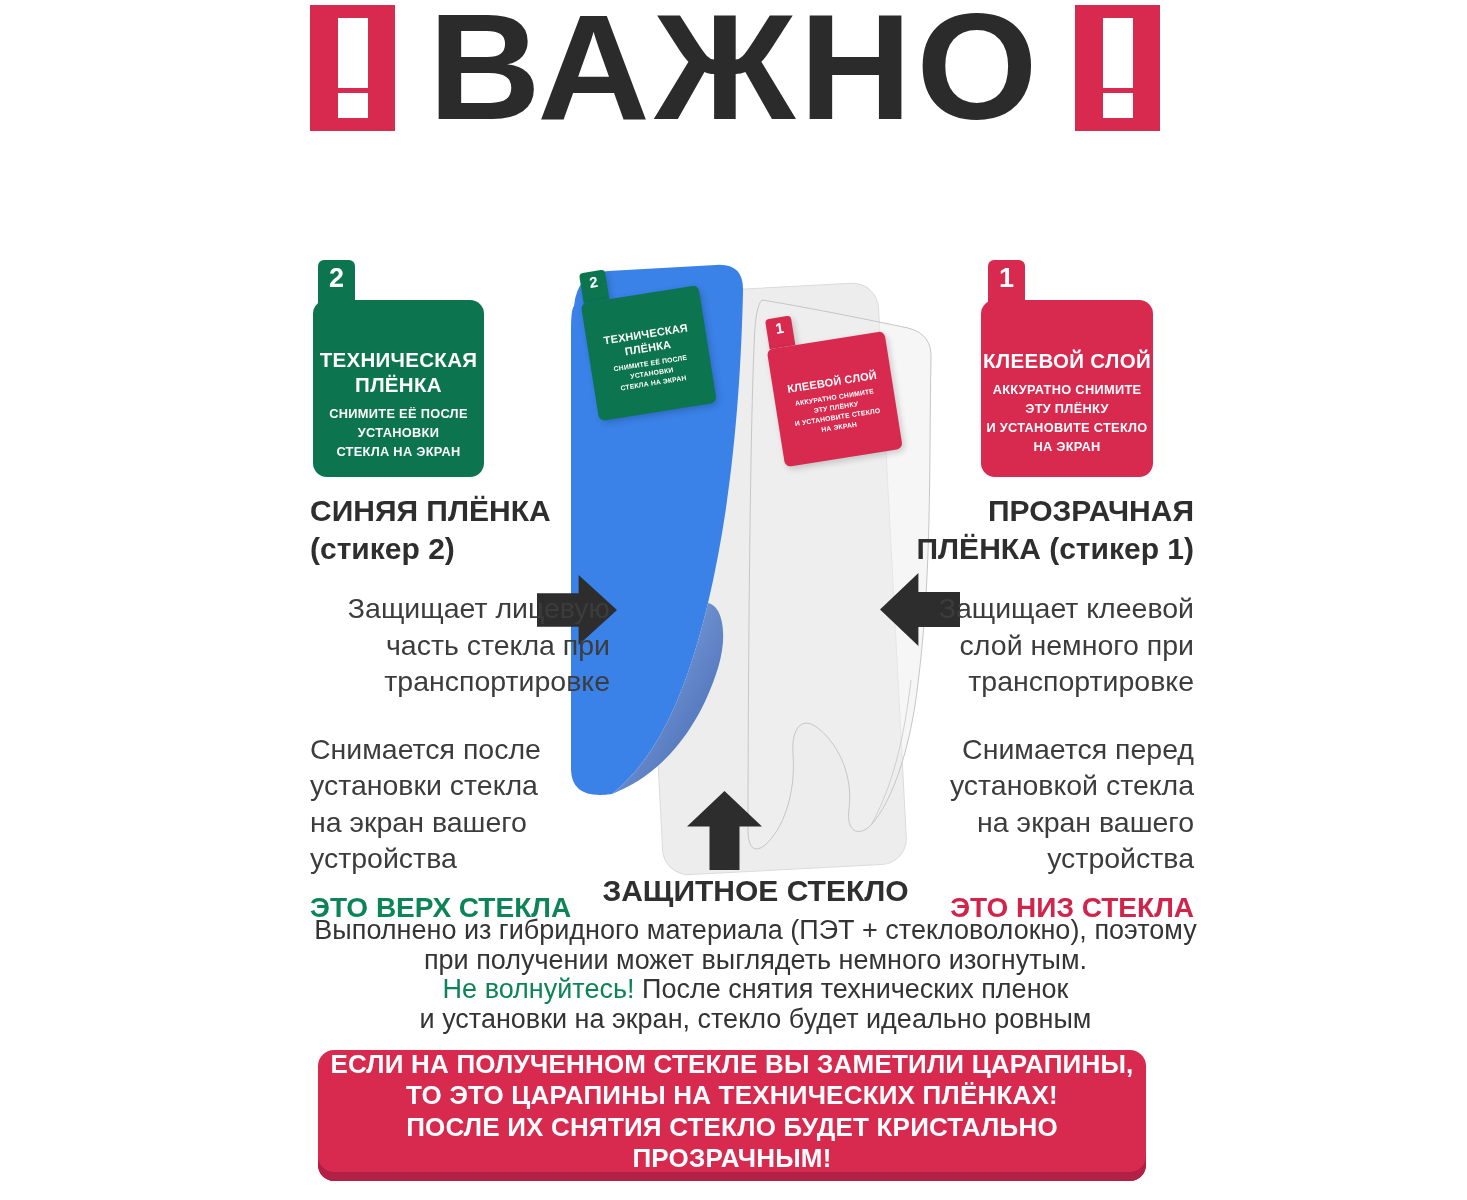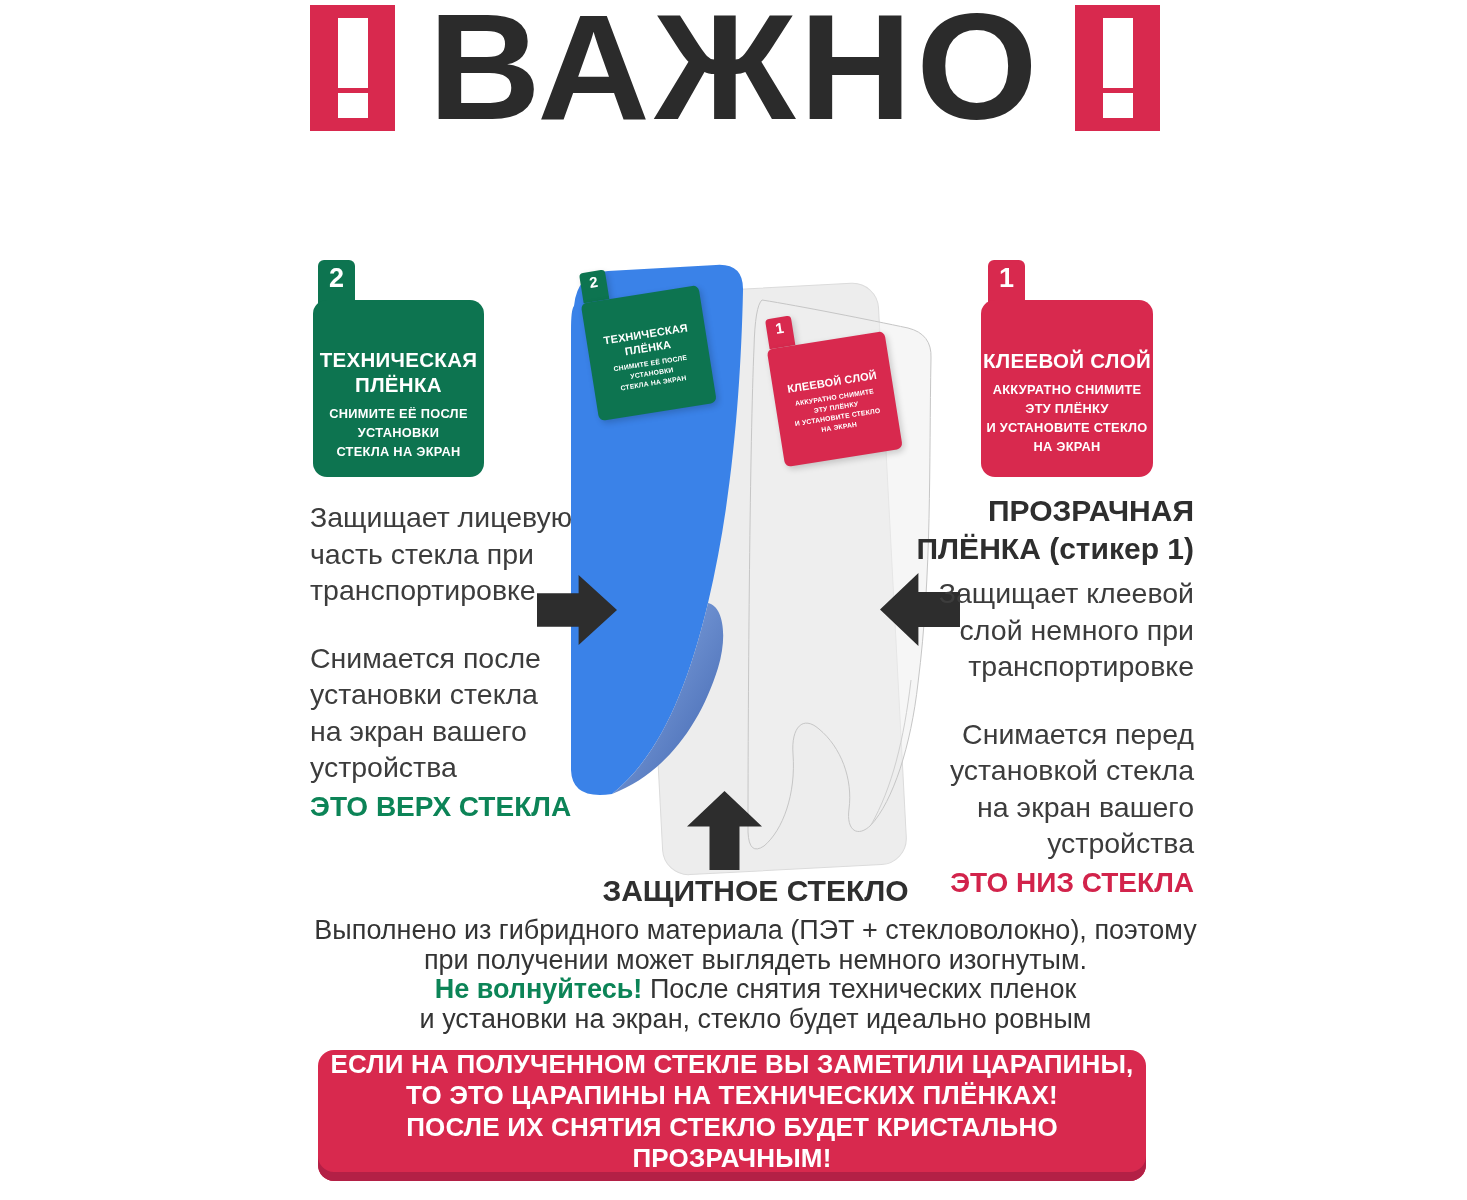--- a/index.html
+++ b/index.html
@@ -31,23 +31,23 @@
     display:flex;justify-content:center;padding-top:3px;}
   .tab.green,.body.green{background:var(--green);}
   .tab.red,.body.red{background:var(--red);}
   .body{border-radius:14px;color:#fff;display:flex;flex-direction:column;align-items:center;justify-content:center;text-align:center;}
   .body .st-title{font-size:20.5px;font-weight:bold;line-height:25px;letter-spacing:.3px;}
   .body .st-sub{font-size:12.8px;font-weight:bold;line-height:19px;margin-top:7px;letter-spacing:.3px;}
 
   
   .side{width:300px;color:var(--body-text);font-size:28.5px;line-height:36.5px;}
   .side .blk-title{font-size:30px;font-weight:bold;line-height:38px;color:#2e2e2e;}
-  .side .p1{margin-top:7px;}
+  .side .p1{margin-top:22px;text-align:right;}
   .side .p2{margin-top:31px;}
-  .side .hl{font-weight:bold;font-size:28px;margin-top:3px;}
+  .side .hl{font-weight:bold;font-size:28px;margin-top:13px;}
   .hl-green{color:var(--green-text);}
   .hl-red{color:var(--red-text);}
   .side.right{text-align:right;}
 
   
   .illus{left:540px;top:258px;width:430px;height:625px;}
   .mini{position:absolute;transform-origin:0 0;transform:rotate(-9deg);}
   .mini .m-tab{margin-left:3px;width:26px;height:30px;border-radius:4px 4px 0 0;color:#fff;font-weight:bold;
     font-size:15px;display:flex;justify-content:center;padding-top:2px;}
   .mini .m-body{width:119px;height:119px;border-radius:6px;color:#fff;display:flex;flex-direction:column;
@@ -60,21 +60,21 @@
   
   .arrow{background:var(--dark);}
   .arrow.r{clip-path:polygon(0 26%,52% 26%,52% 0,100% 50%,52% 100%,52% 74%,0 74%);}
   .arrow.l{clip-path:polygon(100% 26%,48% 26%,48% 0,0 50%,48% 100%,48% 74%,100% 74%);}
   .arrow.u{clip-path:polygon(50% 0,100% 45%,70% 45%,70% 100%,30% 100%,30% 45%,0 45%);}
 
   
   .glass{left:0;right:0;top:874px;text-align:center;color:#343434;padding-left:44px;}
   .glass .g-title{font-size:30px;font-weight:bold;color:#2f2f2f;}
   .glass .g-body{margin-top:8px;font-size:27px;line-height:29.5px;}
-  .glass .g-hl{color:var(--green-text);font-weight:bold;}
+  .glass .g-hl{color:var(--green-text);font-weight:normal;}
 
   
   .banner{left:318px;top:1050px;width:828px;height:131px;background:var(--red);border-radius:16px;
     box-shadow:inset 0 -9px 0 0 #b32046;display:flex;align-items:center;justify-content:center;text-align:center;
     color:#fff;font-weight:bold;font-size:26px;line-height:31.5px;letter-spacing:.2px;padding-bottom:8px;}
 </style>
 </head>
 <body>
 
 <div class="page">
@@ -167,20 +167,22 @@
 НА ЭКРАН</div>
       </div>
     </div>
   </div>
 
   <div class="abs arrow r" style="left:537px;top:575px;width:80px;height:70px;"></div>
   <div class="abs arrow l" style="left:880px;top:573px;width:80px;height:73px;"></div>
   <div class="abs arrow u" style="left:687px;top:791px;width:75px;height:79px;"></div>
 
   <div class="abs side" style="left:310px;top:492px;">
+    <div class="blk-title pre">СИНЯЯ ПЛЁНКА
+(стикер 2)</div>
     <div class="p1 pre">Защищает лицевую
 часть стекла при
 транспортировке</div>
     <div class="p2 pre">Снимается после
 установки стекла
 на экран вашего
 устройства</div>
     <div class="hl hl-green">ЭТО ВЕРХ СТЕКЛА</div>
   </div>
 

